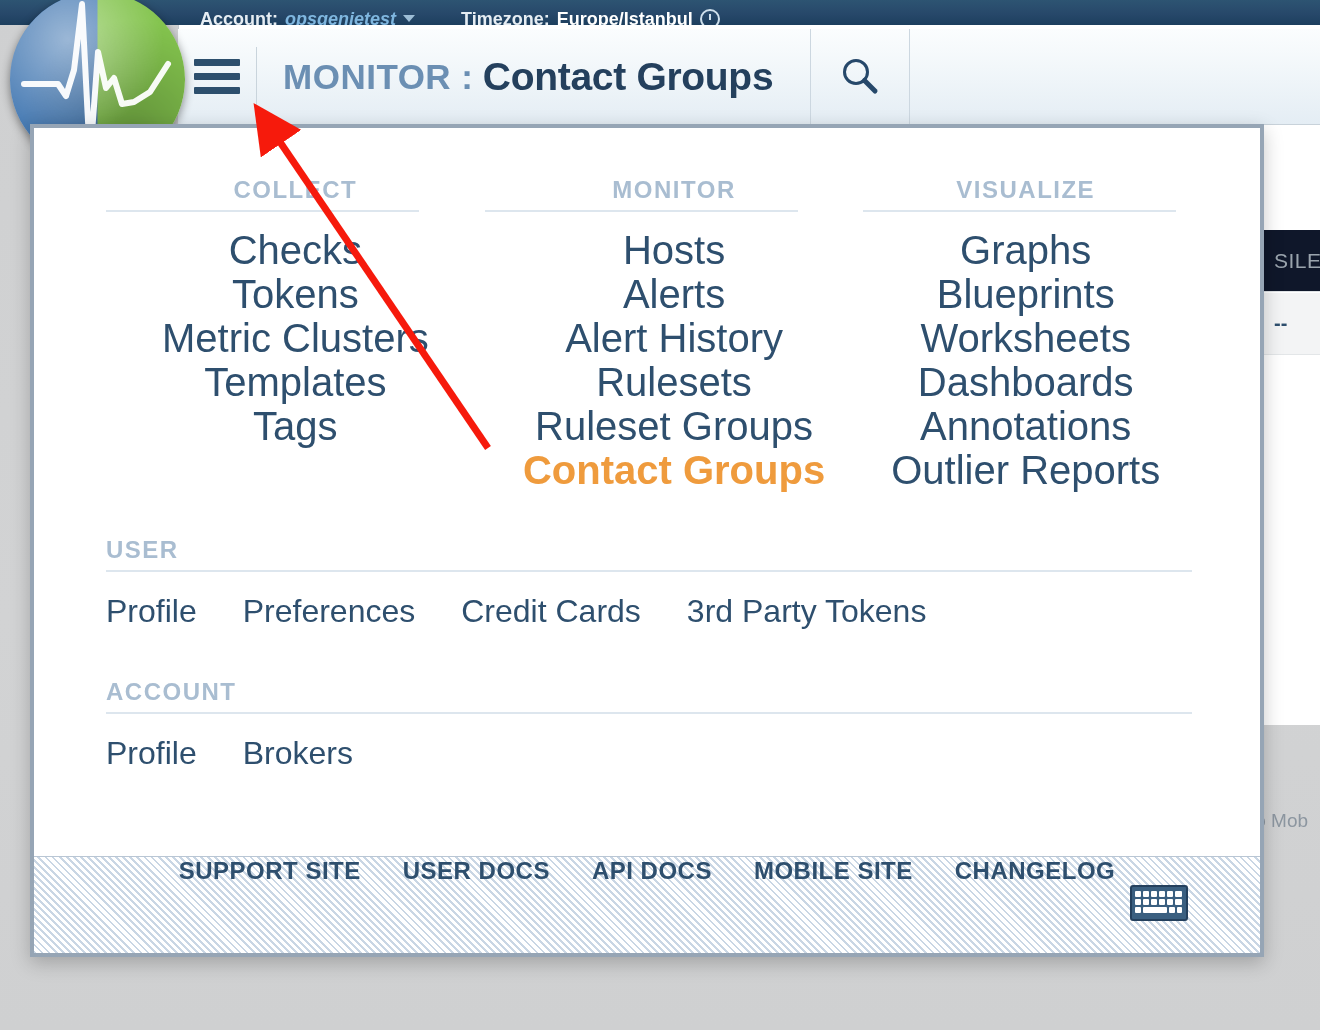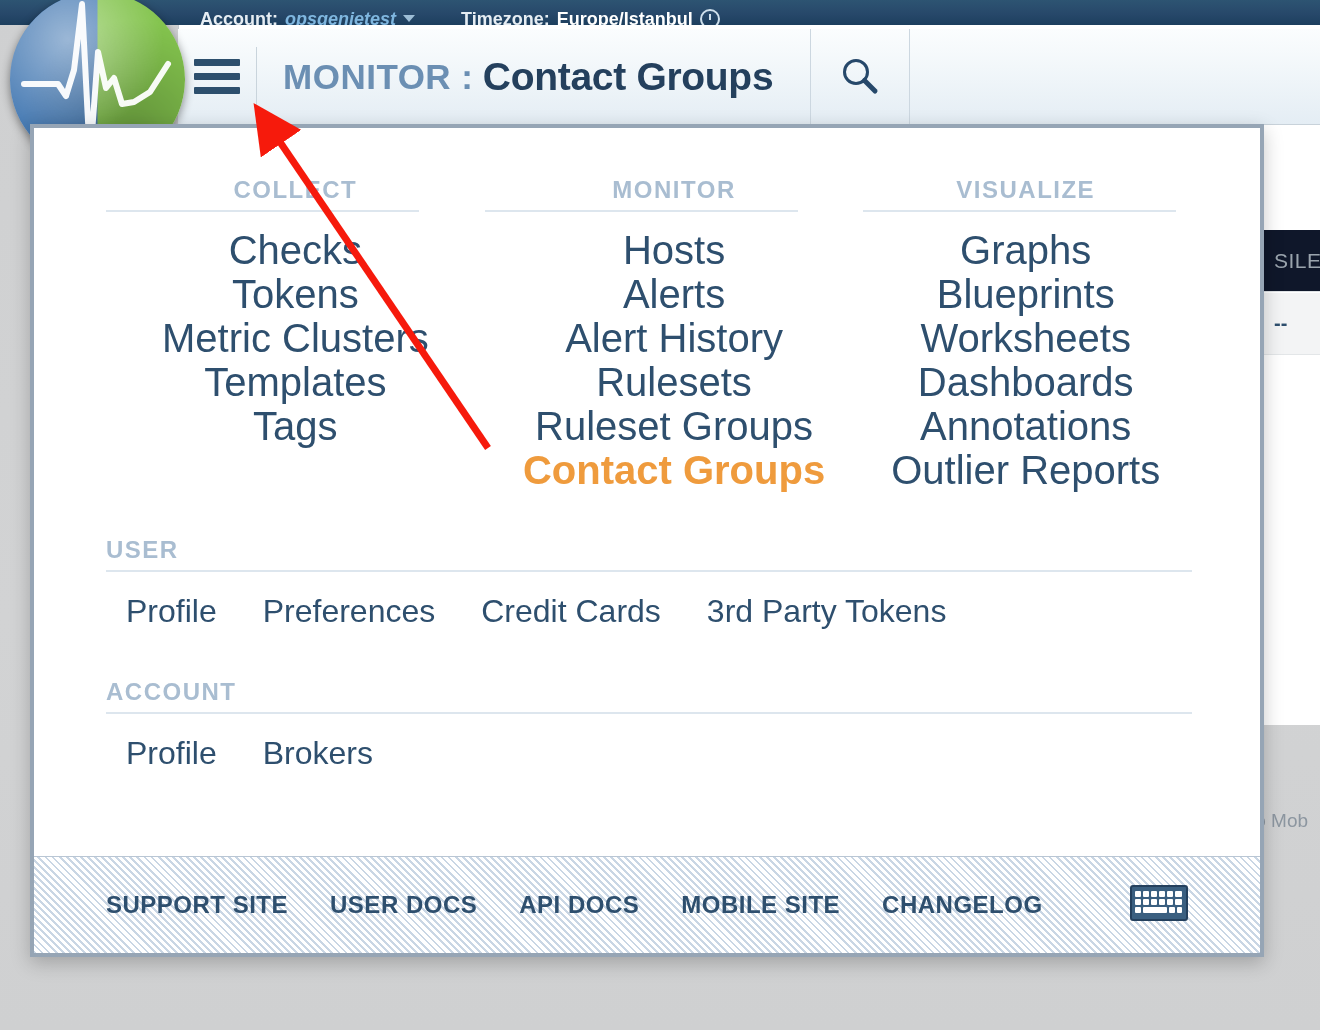--- a/index.html
+++ b/index.html
@@ -140,31 +140,31 @@
   .sec-rule { height: 2px; background: #dde6ee; margin-bottom: 16px; }
   .col .sec-rule { width: 313px; }
   .menu-link {
     display: block; color: #2e4f6e; font-size: 40px;
     line-height: 44px; text-decoration: none; cursor: pointer; white-space: nowrap;
   }
   .menu-link.active { color: #ef9b3d; font-weight: bold; }
 
   .row-sec { margin-top: 44px; }
   .row-sec .sec-rule { width: 1086px; }
-  .inline-links { display: flex; gap: 46px; margin-left: 20px; }
+  .inline-links { display: flex; gap: 46px; }
   .inline-links .menu-link { font-size: 32px; line-height: 46px; }
 
   
   .menu-footer {
     position: absolute; left: 0; bottom: 0; width: 100%; height: 97px;
     background-color: #ffffff;
     background-image: repeating-linear-gradient(45deg,
       #c9d6e4 0px, #c9d6e4 2px, #ffffff 2px, #ffffff 5px);
     border-top: 1px solid #b9c6d4;
-    display: flex; align-items: center; padding: 0 72px;
+    display: flex; align-items: center; padding: 0 72px; flex-direction: column;
   }
   .footer-links { display: flex; gap: 42px; }
   .footer-link {
     color: #2e4f6e; font-size: 24px; font-weight: bold;
     letter-spacing: .5px; text-decoration: none; cursor: pointer; white-space: nowrap;
   }
   .kb-icon { margin-left: auto; cursor: pointer; }
 
   
   .annot { position: absolute; left: 0; top: 0; width: 1320px; height: 1030px; pointer-events: none; }

